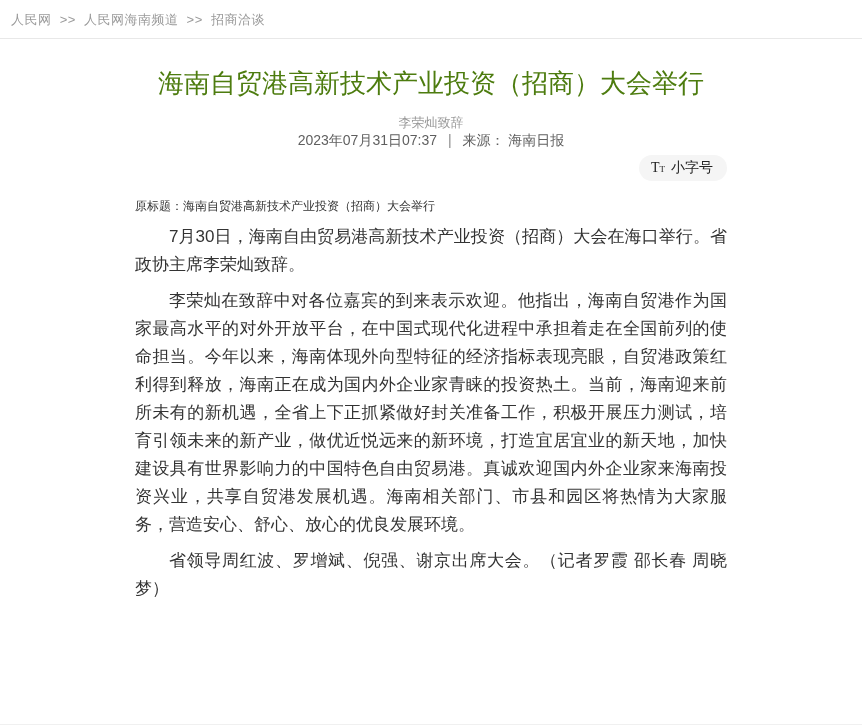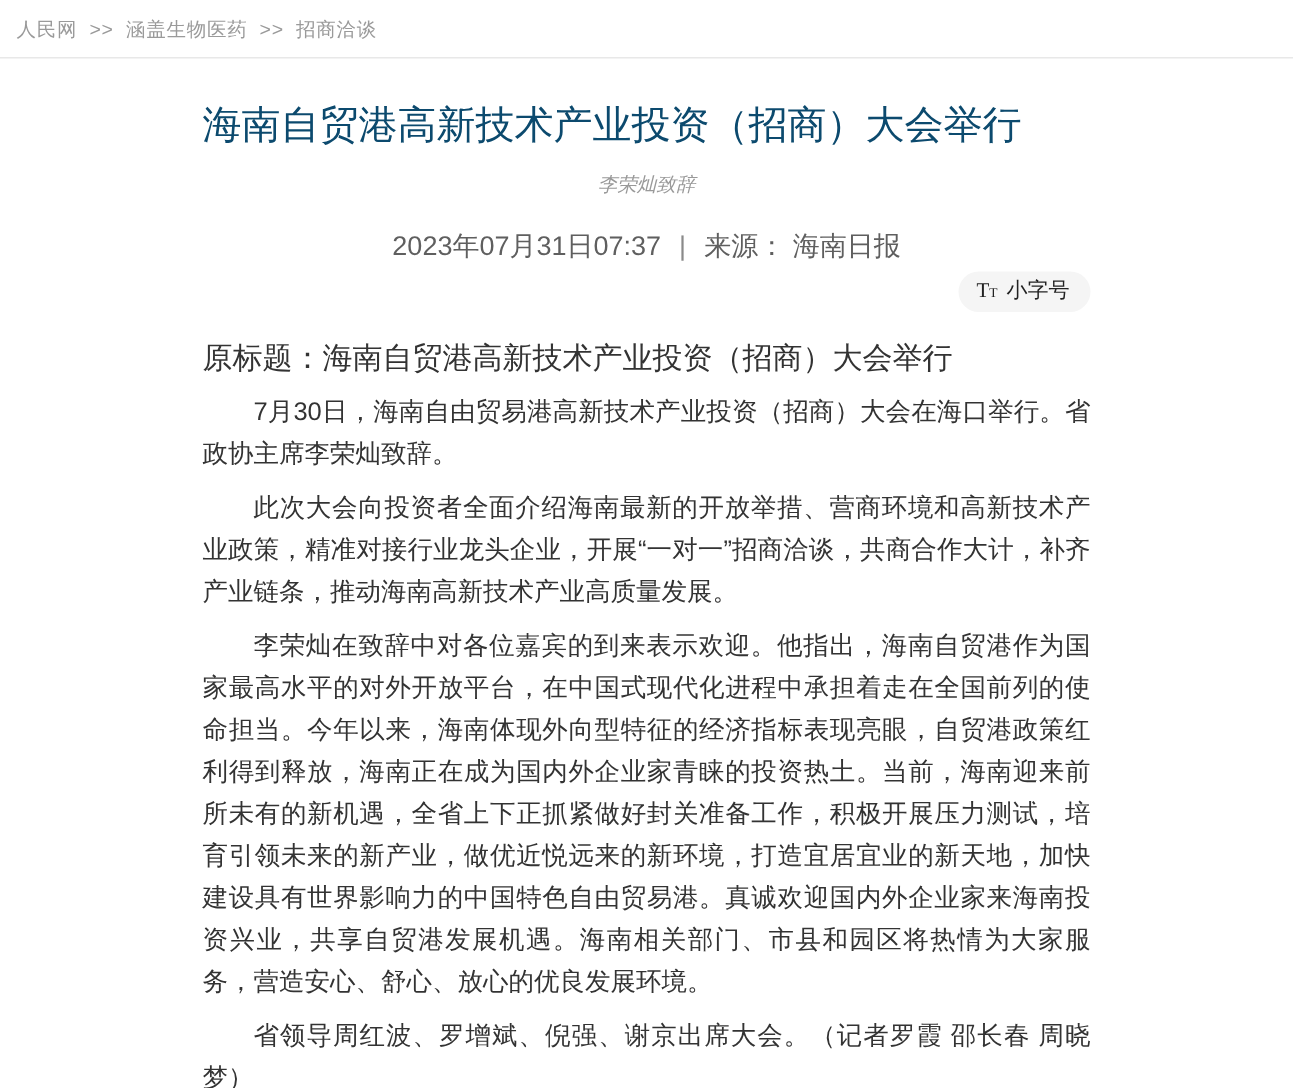--- a/index.html
+++ b/index.html
@@ -34,33 +34,32 @@
   
   .container {
     width: 592px;
     margin: 0 auto;
   }
   .article-title {
     margin: 28px 0 0 0;
     font-size: 26px;
     font-weight: 400;
     line-height: 1.3;
-    color: #0c4a6e;
+    text-align: center;
+    color: #4d7c0f;
   }
   .article-subtitle {
     margin-top: 13px;
     text-align: center;
     font-size: 13px;
     color: #999999;
-    font-style: italic;
   }
   .article-meta {
-    margin-top: 20px;
     text-align: center;
-    font-size: 18px;
+    font-size: 14px;
     color: #5f5f5f;
   }
   .article-meta .pipe { margin: 0 7px; color: #8a8a8a; }
   .toolbar {
     display: flex;
     justify-content: flex-end;
     margin-top: 5px;
   }
   .font-size-btn {
     display: inline-flex;
@@ -74,21 +73,21 @@
     color: #222222;
     font-family: inherit;
     cursor: pointer;
     line-height: 1.1;
   }
   .tt-icon { display: inline-flex; align-items: baseline; }
   .tt-icon .t-large { font-size: 14px; font-family: "Liberation Serif", "DejaVu Serif", serif; }
   .tt-icon .t-small { font-size: 9px;  font-family: "Liberation Serif", "DejaVu Serif", serif; }
   .original-title {
     margin: 17px 0 0 0;
-    font-size: 20px;
+    font-size: 12px;
     color: #333333;
     line-height: 1.4;
   }
   .article-body { margin-top: 6px; }
   .article-body p {
     font-size: 17px;
     line-height: 28px;
     color: #333333;
     text-indent: 2em;
     margin: 8px 0;
@@ -96,21 +95,21 @@
   }
 </style>
 </head>
 <body>
 
 <div class="page">
 
   <nav class="breadcrumb">
     <span class="crumb">人民网</span>
     <span class="sep">&gt;&gt;</span>
-    <span class="crumb">涵盖生物医药</span>
+    <span class="crumb">人民网海南频道</span>
     <span class="sep">&gt;&gt;</span>
     <span class="crumb">招商洽谈</span>
   </nav>
 
   <hr class="top-divider">
 
   <div class="container">
 
     <h1 class="article-title">海南自贸港高新技术产业投资（招商）大会举行</h1>
 
@@ -130,19 +129,18 @@
             <span class="t-small">T</span>
           </span>
         <span>小字号</span>
       </button>
     </div>
 
     <p class="original-title">原标题：海南自贸港高新技术产业投资（招商）大会举行</p>
 
     <div class="article-body">
       <p>7月30日，海南自由贸易港高新技术产业投资（招商）大会在海口举行。省政协主席李荣灿致辞。</p>
-      <p>此次大会向投资者全面介绍海南最新的开放举措、营商环境和高新技术产业政策，精准对接行业龙头企业，开展“一对一”招商洽谈，共商合作大计，补齐产业链条，推动海南高新技术产业高质量发展。</p>
       <p>李荣灿在致辞中对各位嘉宾的到来表示欢迎。他指出，海南自贸港作为国家最高水平的对外开放平台，在中国式现代化进程中承担着走在全国前列的使命担当。今年以来，海南体现外向型特征的经济指标表现亮眼，自贸港政策红利得到释放，海南正在成为国内外企业家青睐的投资热土。当前，海南迎来前所未有的新机遇，全省上下正抓紧做好封关准备工作，积极开展压力测试，培育引领未来的新产业，做优近悦远来的新环境，打造宜居宜业的新天地，加快建设具有世界影响力的中国特色自由贸易港。真诚欢迎国内外企业家来海南投资兴业，共享自贸港发展机遇。海南相关部门、市县和园区将热情为大家服务，营造安心、舒心、放心的优良发展环境。</p>
       <p>省领导周红波、罗增斌、倪强、谢京出席大会。（记者罗霞 邵长春 周晓梦）</p>
     </div>
 
   </div>
 </div>
 
 </body></html>

